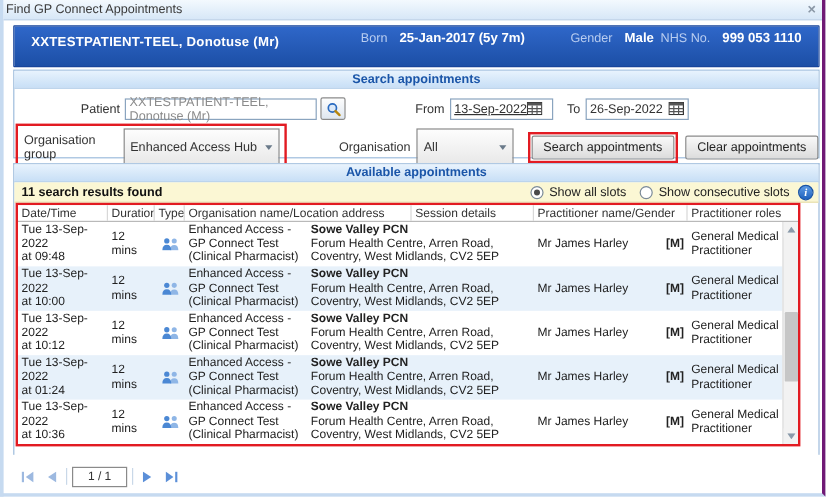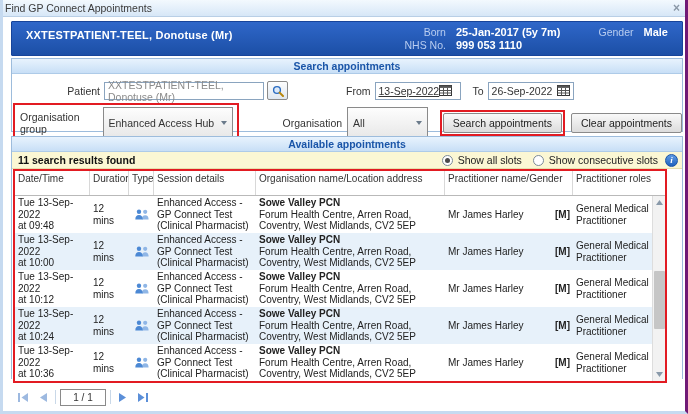--- a/index.html
+++ b/index.html
@@ -11,21 +11,21 @@
   .titlebar{position:absolute;top:0;left:-3px;right:-3px;height:17px;
             background:linear-gradient(#f3f9fe,#d7e7f7);border-bottom:1px solid #b9cfe6;
             display:flex;align-items:center;justify-content:space-between;padding:0 6px 0 5px;}
   .titlebar .t-text{font-size:10.5px;color:#3a3a3a;}
   .close-x{color:#8a97a6;font-weight:bold;font-size:12px;line-height:1;cursor:pointer;padding:0 2px;}
   
   .banner{position:absolute;top:21px;left:8px;width:672px;height:35px;
           background:linear-gradient(#2f67c9,#1c4fa6);border:1px solid #17449a;border-radius:1px;
           color:#fff;display:flex;justify-content:space-between;padding:4px 10px 2px 14px;}
   .banner .p-name{font-weight:bold;font-size:11px;padding-top:3px;letter-spacing:.2px;}
-  .banner-right{display:flex;flex-direction:column;gap:1px;padding-right:4px;}
+  .banner-right{display:flex;flex-direction:row;gap:1px;padding-right:4px;}
   .b-line{display:flex;align-items:baseline;}
   .b-label{color:#b9cdf0;font-size:10.5px;text-align:right;}
   .b-val{color:#fff;font-weight:bold;font-size:11px;margin-left:10px;}
   .b-born-label{width:46px;}
   .b-gender-group{margin-left:38px;}
   
   .panel{position:absolute;left:8px;width:672px;background:#fff;border:1px solid #9dbcdc;}
   .panel-header{height:15px;background:linear-gradient(#e8f3fd,#c8dff6);border-bottom:1px solid #aecbe8;
                 color:#1a55a8;font-weight:bold;font-size:10.5px;text-align:center;line-height:15px;}
   .search-panel{top:58px;height:74px;}
@@ -57,21 +57,21 @@
   .slots-options{display:flex;align-items:center;gap:5px;}
   .radio{width:11px;height:11px;border-radius:50%;border:1px solid #7b8a98;background:#fff;
          display:inline-flex;align-items:center;justify-content:center;cursor:pointer;}
   .radio .dot{width:5px;height:5px;border-radius:50%;background:#4a4a4a;}
   .radio-label{font-size:10.5px;color:#222;}
   .info-icon{width:13px;height:13px;border-radius:50%;background:linear-gradient(#5d9ae4,#1f62bd);
              border:1px solid #1a53a5;color:#fff;font-weight:bold;font-size:9px;font-family:"Liberation Serif",serif;
              font-style:italic;display:inline-flex;align-items:center;justify-content:center;cursor:pointer;margin-left:2px;}
   
   .table-wrap{margin:0 0 0 1px;width:654px;border:2px solid #e21b22;background:#fff;}
-  .thead{display:flex;background:#fff;border-bottom:1px solid #b9b9b9;height:25px;}
+  .thead{display:flex;background:#fff;border-bottom:1px solid #b9b9b9;height:14px;}
   .th{font-size:10px;color:#333;padding:2px 3px;border-right:1px solid #d8d8d8;overflow:hidden;white-space:nowrap;}
   .th:last-child{border-right:none;}
   .tbody{position:relative;padding-right:13px;}
   .trow{display:flex;height:37px;align-items:center;}
   .trow.alt{background:#e7f1fa;}
   .td{font-size:10px;color:#222;padding:1px 3px;line-height:1.18;overflow:hidden;}
   .c-date{width:75px;}.c-dur{width:39px;}.c-type{width:25px;display:flex;justify-content:center;}
   .c-sess{width:102px;}.c-org{width:189px;}.c-prac{width:128px;display:flex;align-items:center;justify-content:space-between;}
   .c-roles{width:79px;}
   .org-name{font-weight:bold;}
@@ -197,22 +197,22 @@
         <span class="radio-label">Show consecutive slots</span>
         <span class="info-icon">i</span>
       </div>
     </div>
 
     <div class="table-wrap">
       <div class="thead">
         <span class="th c-date">Date/Time</span>
         <span class="th c-dur">Duration</span>
         <span class="th" style="width:25px;">Type</span>
+        <span class="th c-org">Organisation name/Location address</span>
         <span class="th c-sess">Session details</span>
-        <span class="th c-org">Organisation name/Location address</span>
         <span class="th" style="width:128px;">Practitioner name/Gender</span>
         <span class="th c-roles">Practitioner roles</span>
       </div>
       <div class="tbody">
 
         <div class="trow">
           <div class="td c-date">
               <div>Tue 13-Sep-2022</div>
               <div>at 09:48</div>
             </div>
@@ -276,21 +276,21 @@
           <div class="td c-prac">
               <span>Mr James Harley</span>
               <span class="gender-tag">[M]</span>
             </div>
           <div class="td c-roles">General Medical Practitioner</div>
         </div>
 
         <div class="trow alt">
           <div class="td c-date">
               <div>Tue 13-Sep-2022</div>
-              <div>at 10:24</div>
+              <div>at 01:24</div>
             </div>
           <div class="td c-dur">12 mins</div>
           <div class="td c-type">
             <svg width="16" height="11" viewBox="0 0 16 11">
                 <circle cx="11.2" cy="2.8" r="2.1" fill="#8fb6e6"></circle>
                 <path d="M7.8 10.6 q0-4.4 3.4-4.4 t3.4 4.4 Z" fill="#8fb6e6"></path>
                 <circle cx="5" cy="2.8" r="2.2" fill="#4b88d4"></circle>
                 <path d="M1.3 10.6 q0-4.6 3.7-4.6 t3.7 4.6 Z" fill="#4b88d4"></path>
               </svg>
           </div>

